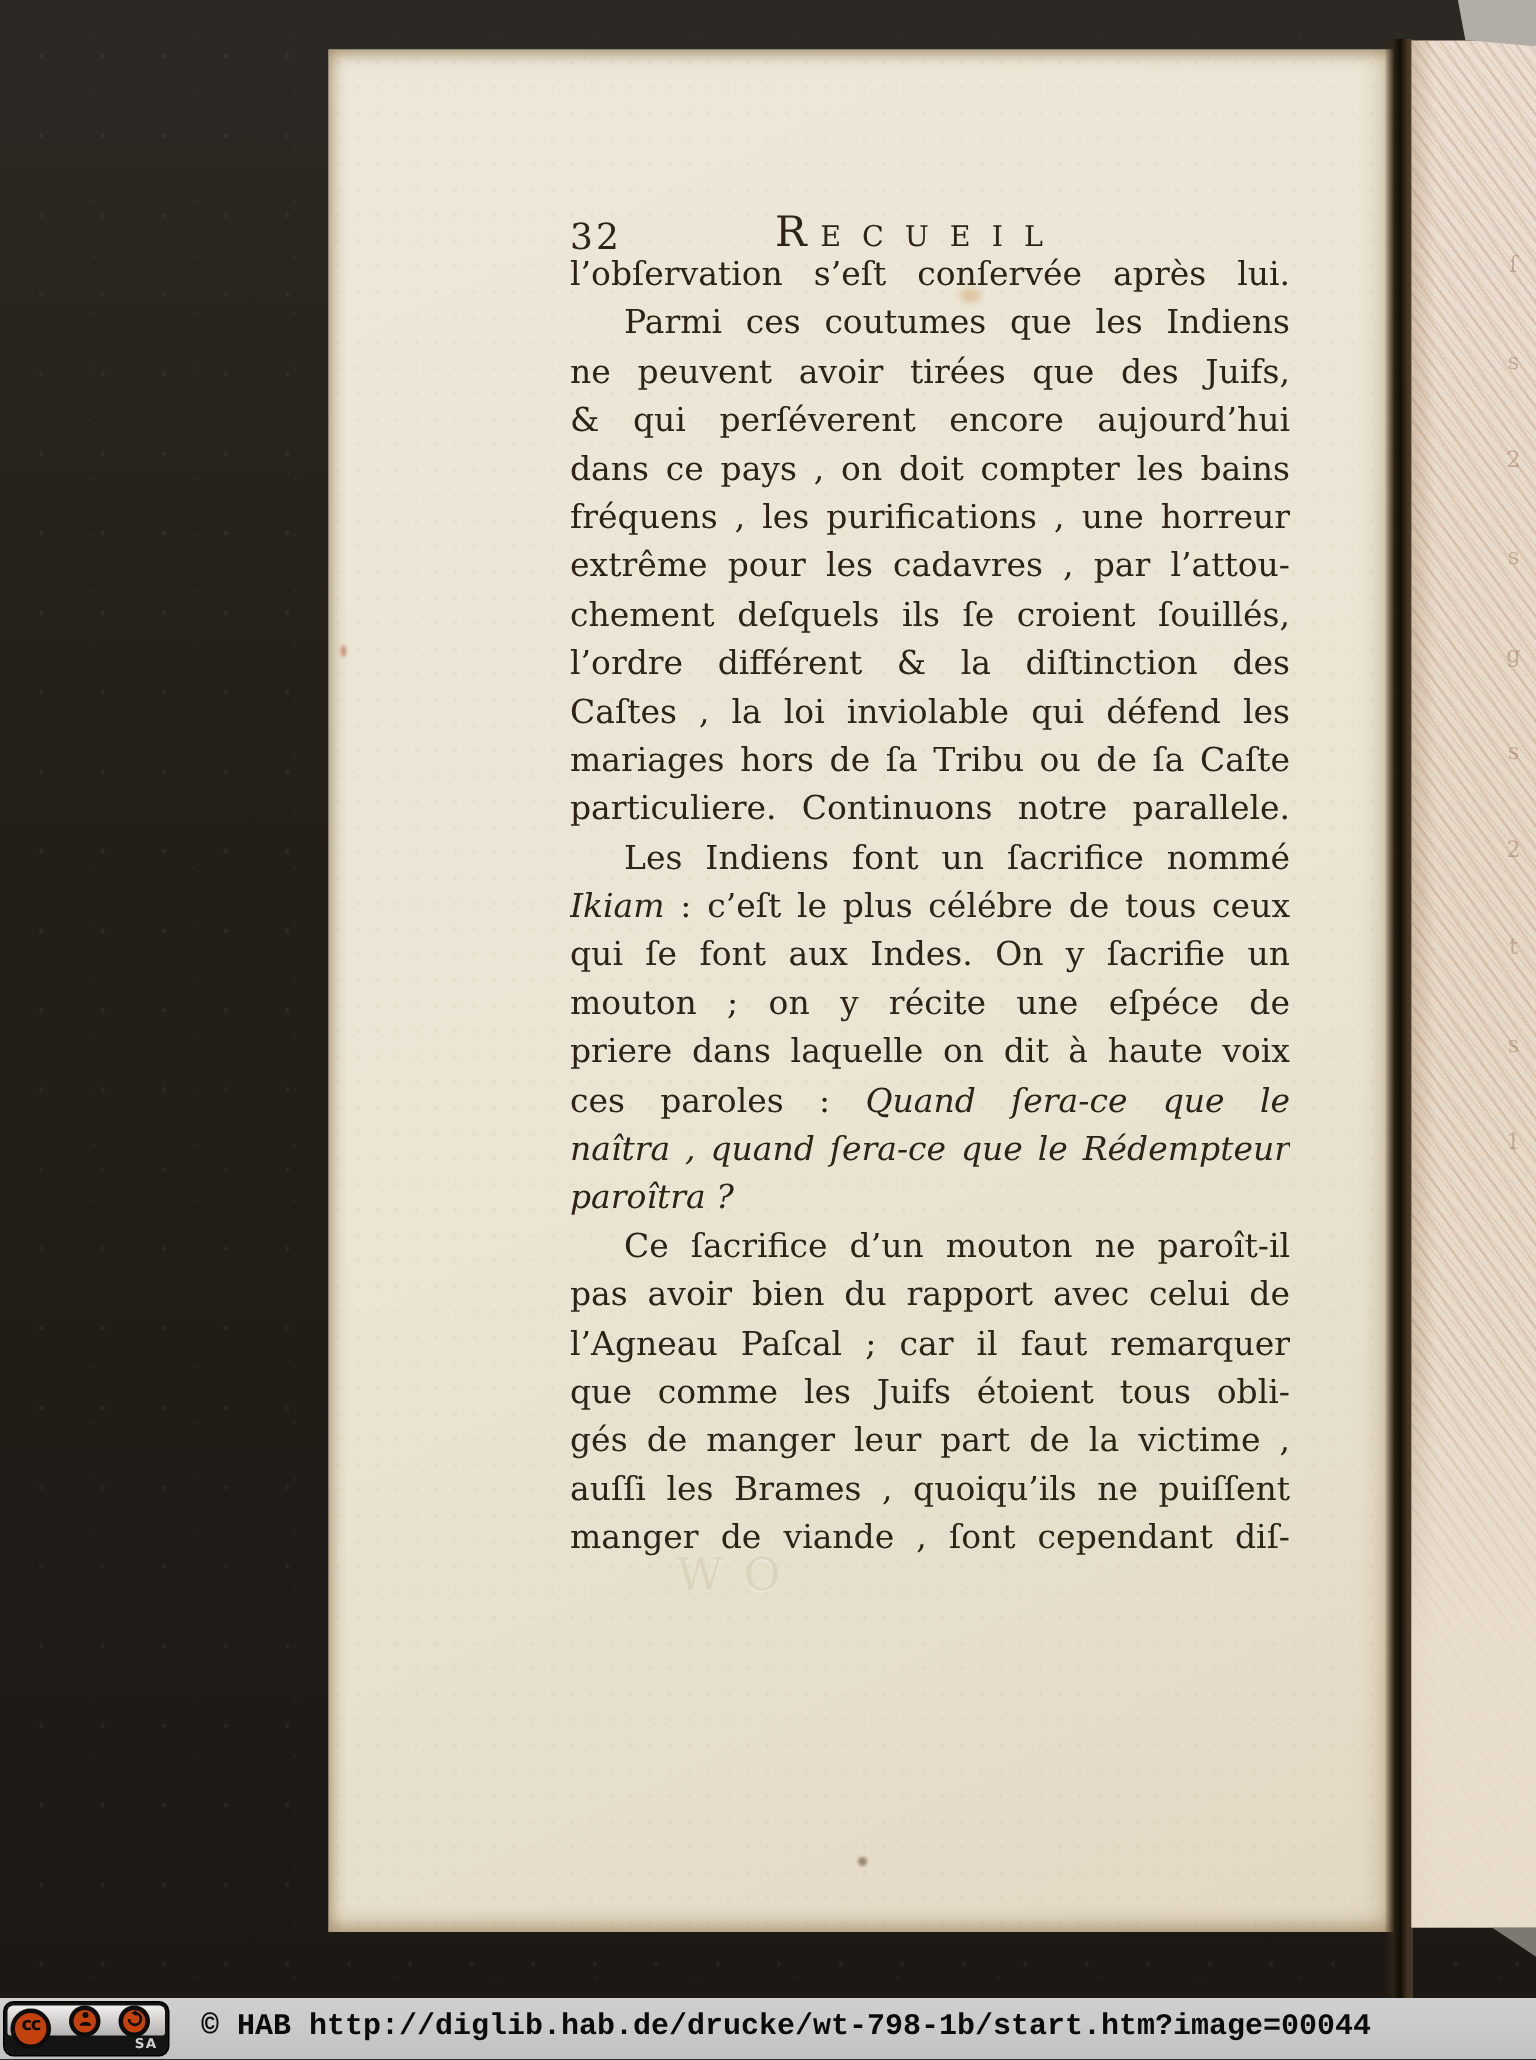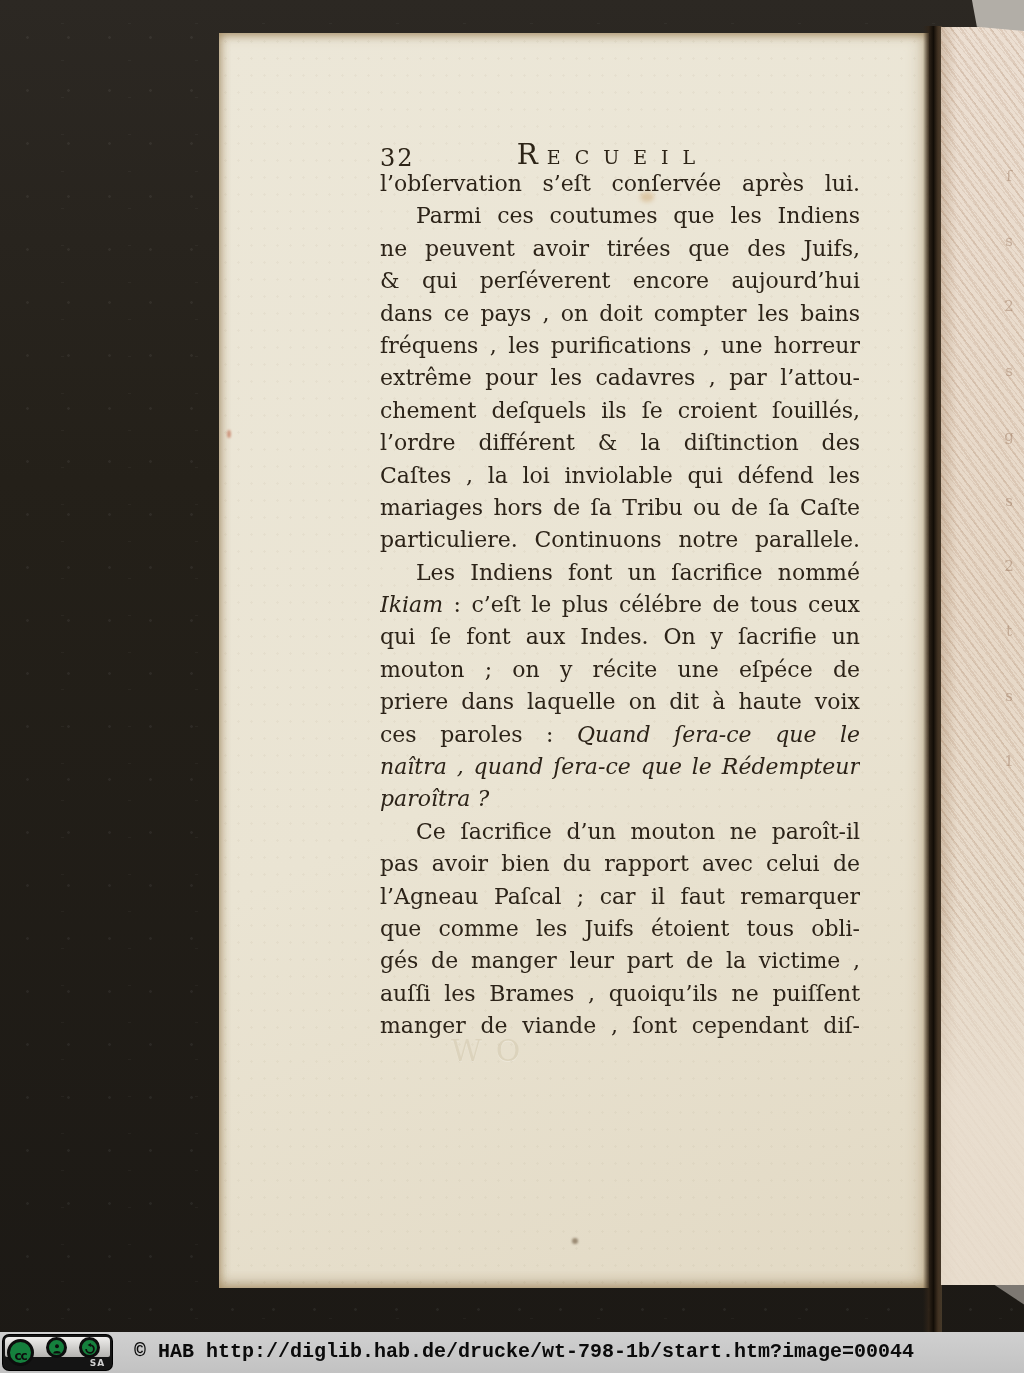--- a/index.html
+++ b/index.html
@@ -63,22 +63,22 @@
   
   .footer{position:absolute;left:0;top:1332px;width:1024px;height:41px;
     background:linear-gradient(#d0d0d0,#c2c2c2);}
   .credit{position:absolute;left:12px;top:0;width:100%;text-align:center;line-height:40px;
     font-family:Liberation Mono, monospace;font-weight:700;font-size:20px;color:#0b0b0b;}
 
   .cc-badge{position:absolute;left:3px;top:3px;width:109px;height:35px;background:#141414;
     border-radius:6px;box-shadow:0 0 0 1px #000;}
   .cc-plate{position:absolute;left:2px;top:2px;width:105px;height:20px;border-radius:4px 4px 2px 2px;
     background:linear-gradient(#f0efed,#b4b3b0);}
-  .cc-circle{position:absolute;background:#15803d;border:3px solid #0d0d0d;border-radius:50%;
-    display:flex;align-items:flex-end;justify-content:center;box-sizing:border-box;}
+  .cc-circle{position:absolute;background:#c2410c;border:3px solid #0d0d0d;border-radius:50%;
+    display:flex;align-items:flex-start;justify-content:center;box-sizing:border-box;}
   .cc-logo{left:4px;top:4px;width:27px;height:27px;
     font:700 12px "DejaVu Sans","Liberation Sans",sans-serif;color:#0d0d0d;letter-spacing:-1px;}
   .cc-by{left:43px;top:2px;width:21px;height:21px;}
   .cc-sa{left:76px;top:2px;width:21px;height:21px;}
   .cc-label{position:absolute;top:23px;width:21px;text-align:center;
     font:700 9px "DejaVu Sans","Liberation Sans",sans-serif;color:#cfcfcf;letter-spacing:1px;}
   .cc-label-by{left:43px;margin-top:28px;}
   .cc-label-sa{left:84px;}
 </style>
 </head>

